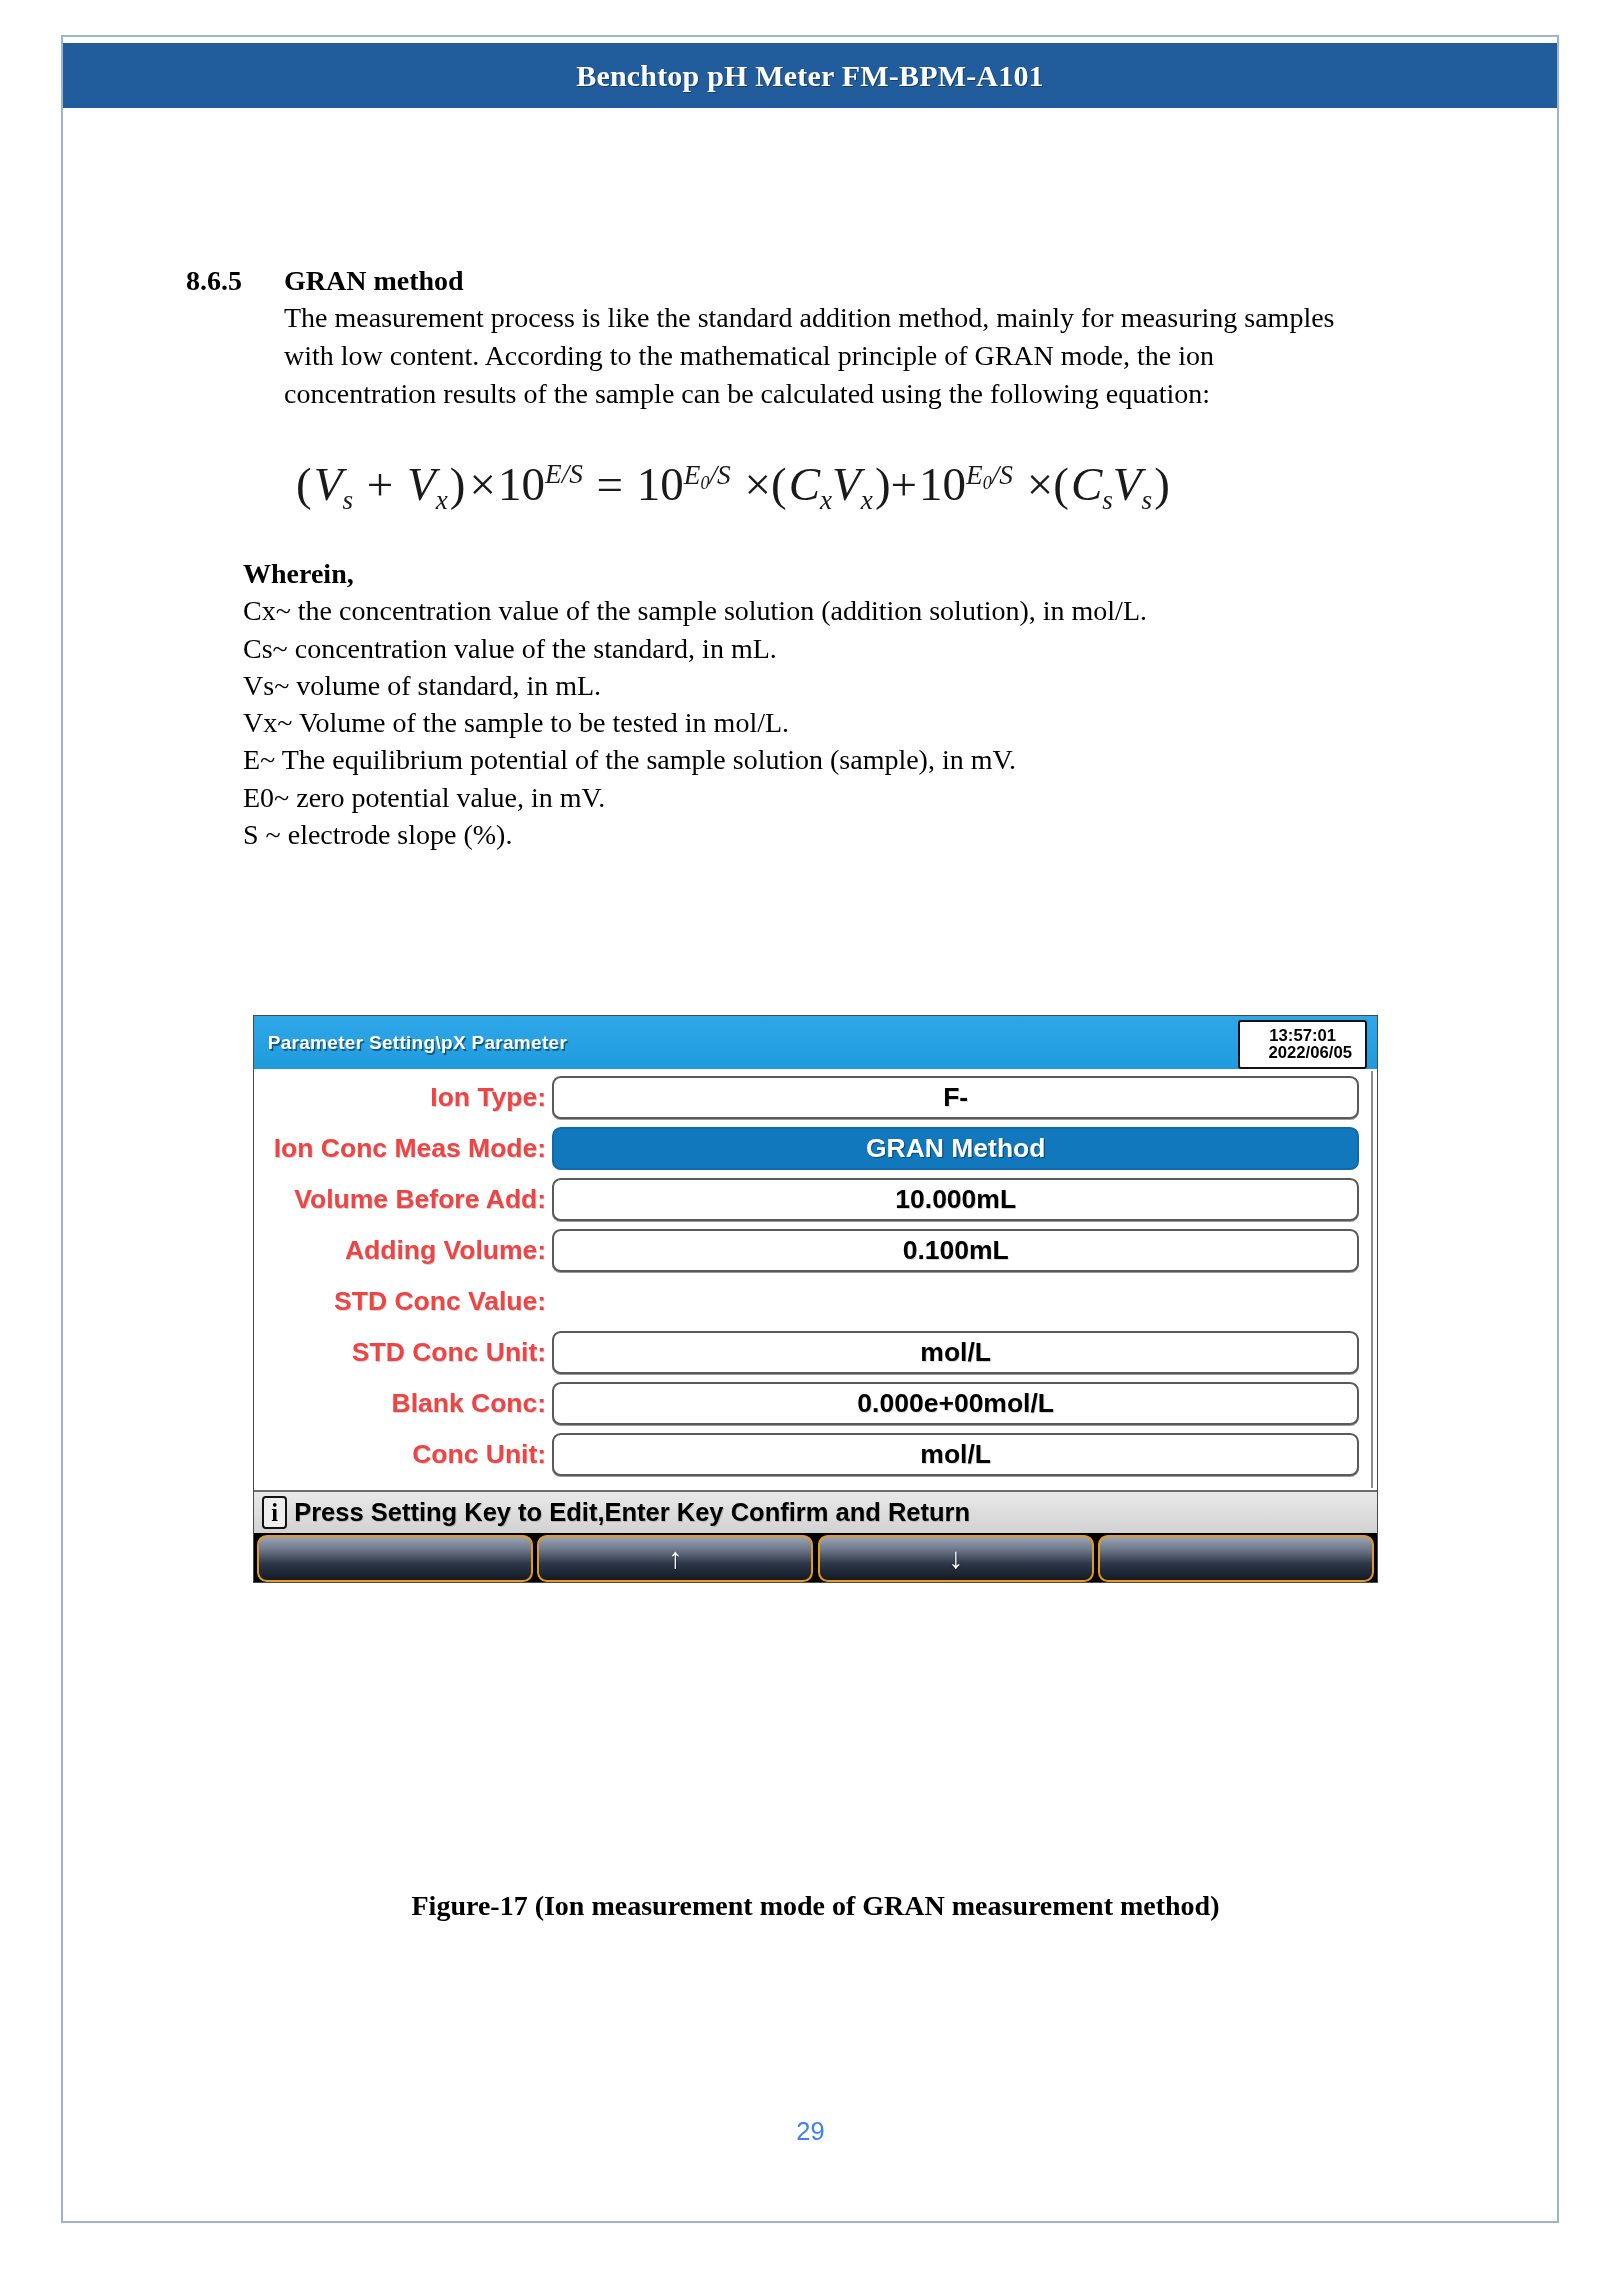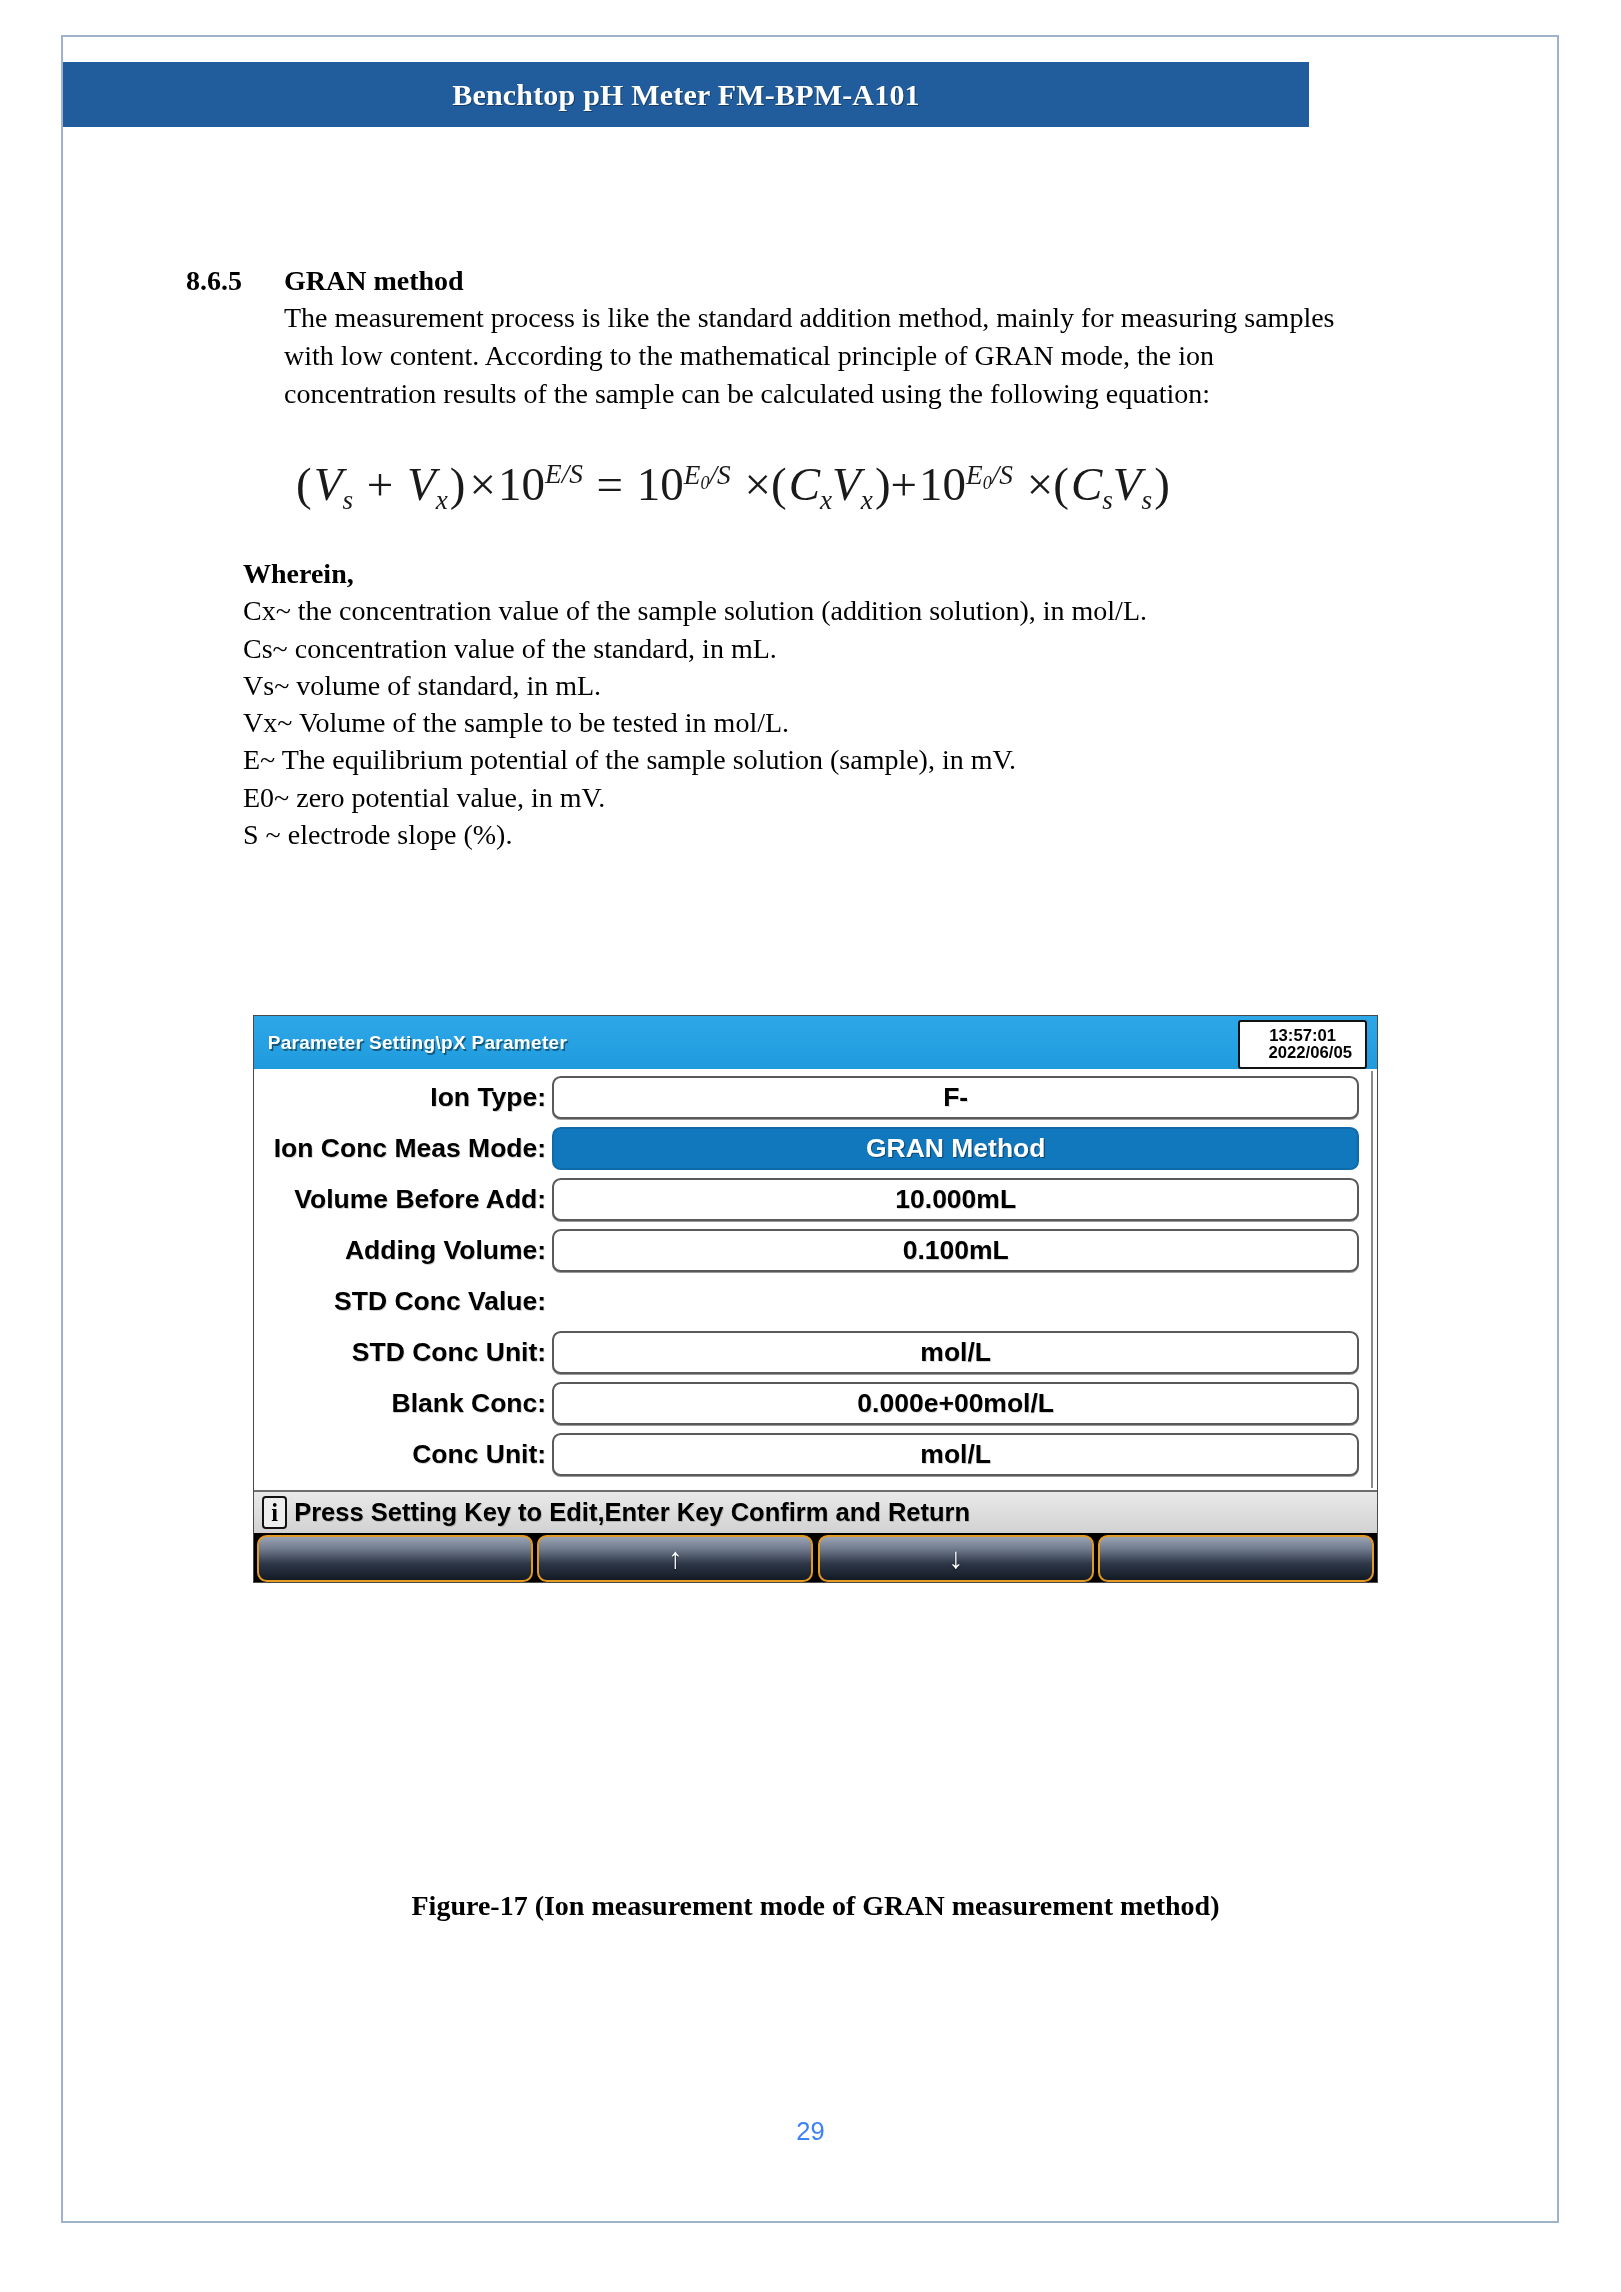--- a/index.html
+++ b/index.html
@@ -25,27 +25,26 @@
     height: 2188px;
     border: 2px solid #9fb4cc;
     box-sizing: border-box;
   }
 
   
   .header-banner {
     position: absolute;
     left: 63px;
     top: 43px;
-    width: 1246px;
+    width: 1494px;
     height: 65px;
     background: #215d9c;
     display: flex;
     align-items: center;
     justify-content: center;
-    margin-top: 19px;
   }
   .header-title {
     font-family: "Liberation Serif", serif;
     font-weight: bold;
     font-size: 30px;
     color: #ffffff;
     letter-spacing: 0.2px;
     text-shadow: 1px 1px 0 rgba(0,0,0,0.35);
   }
 
@@ -203,21 +202,21 @@
     align-items: center;
     height: 51px;
     padding-right: 17.6px;
   }
   .param-label {
     flex: 0 0 298px;
     text-align: right;
     padding-right: 5.9px;
     font-size: 26.5px;
     font-weight: bold;
-    color: #000000;
+    color: #ef4444;
     box-sizing: border-box;
     text-shadow: 0.8px 0.8px 0 rgba(0,0,0,0.18);
   }
   .param-field {
     flex: 1 1 auto;
     height: 43px;
     background: #ffffff;
     border: 2px solid #5a5a5a;
     border-radius: 8.8px;
     display: flex;

